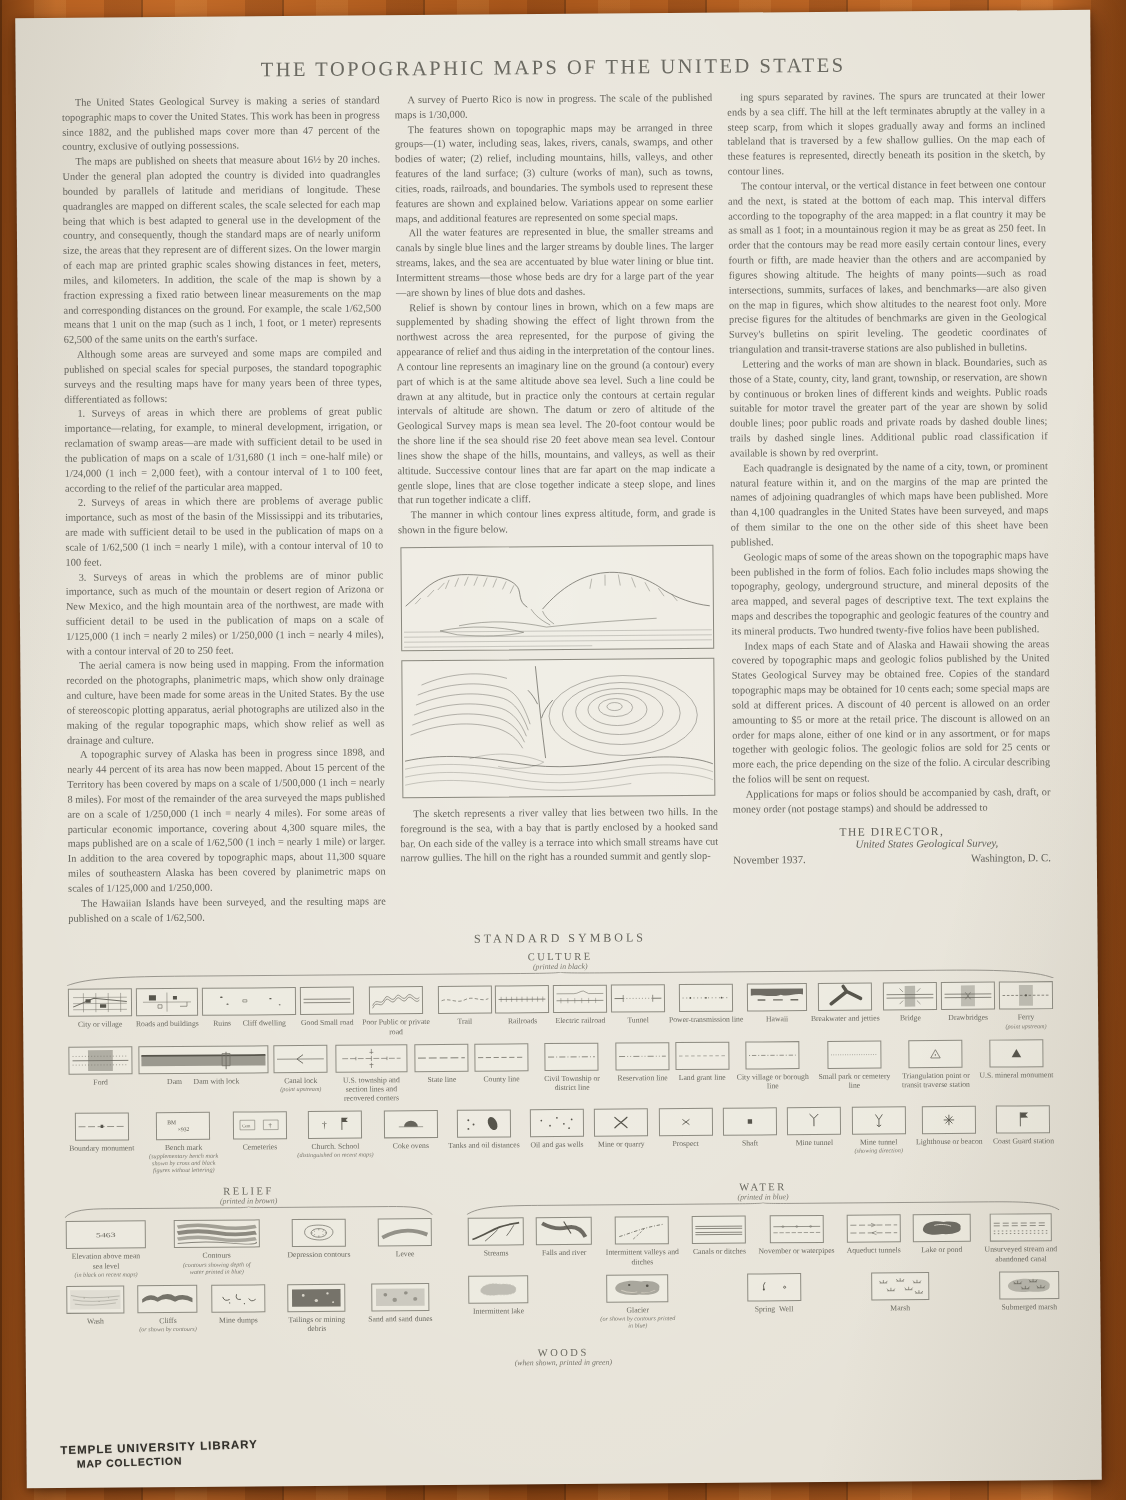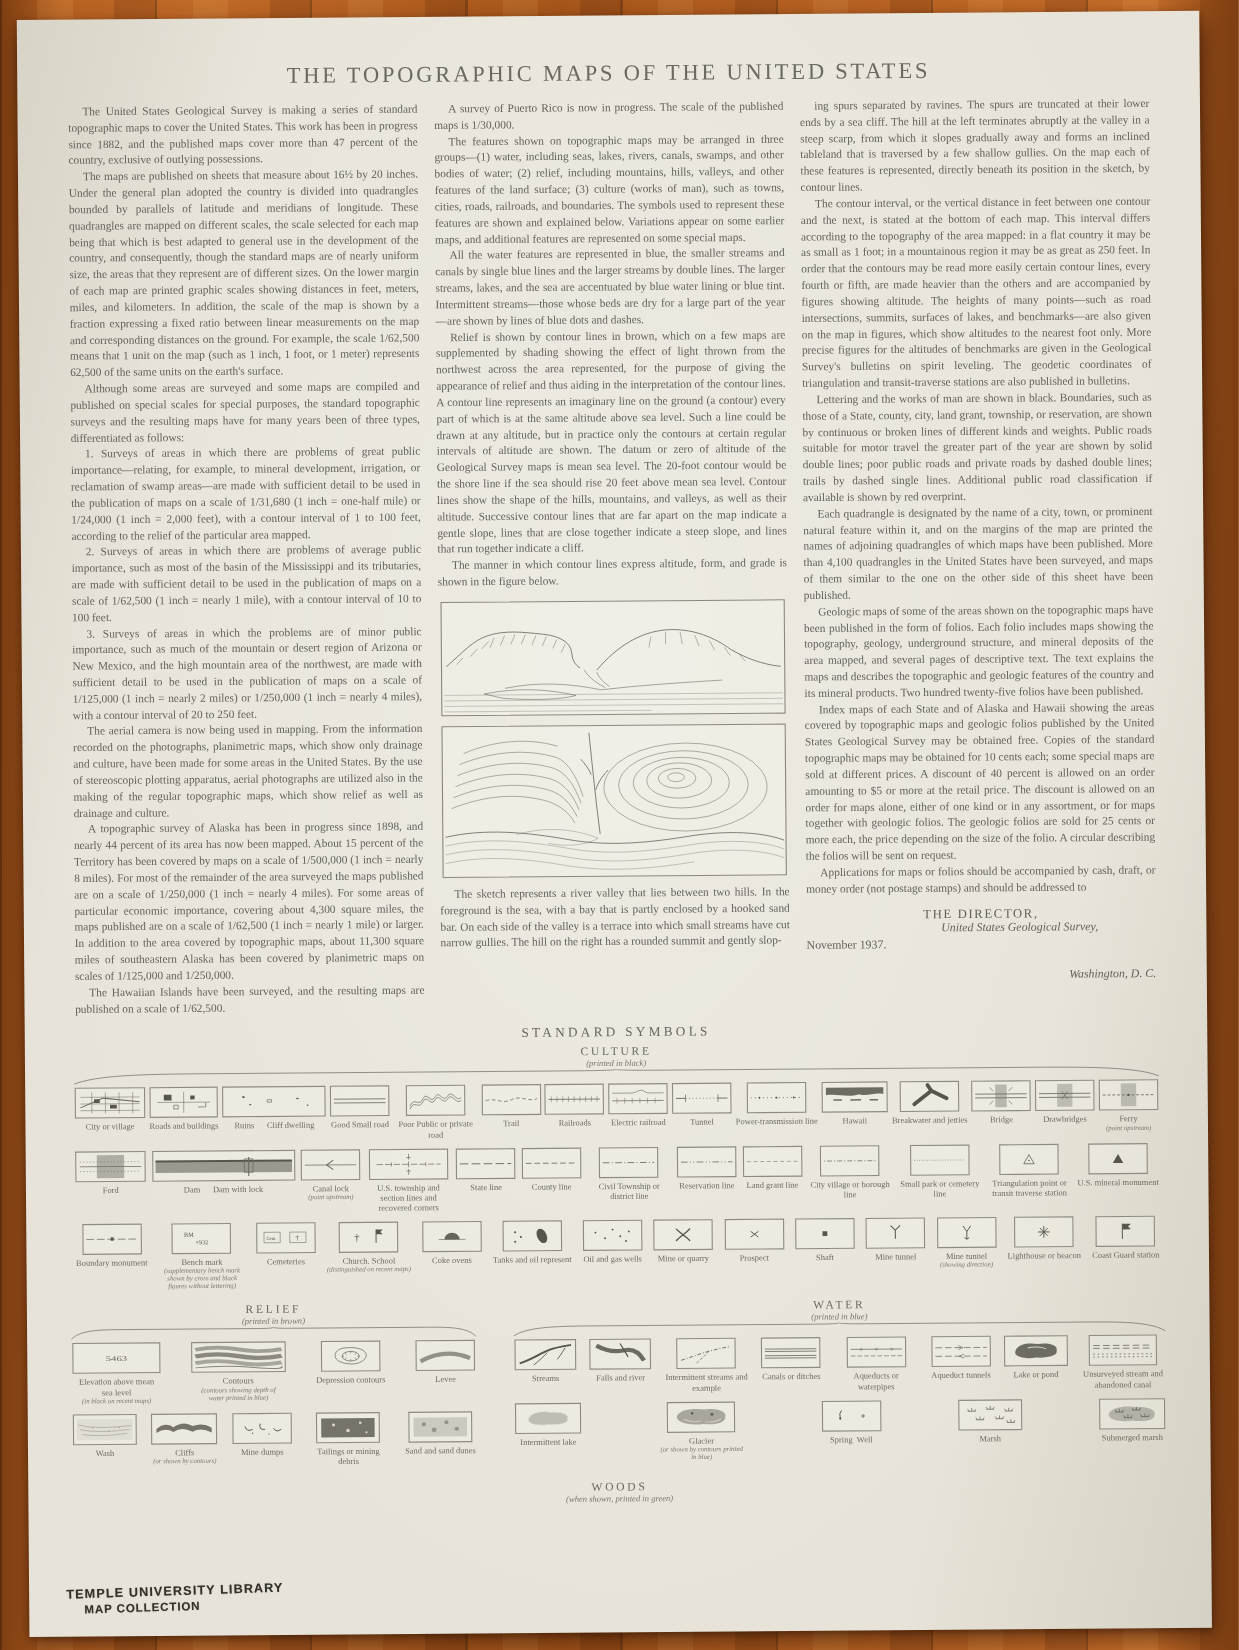--- a/index.html
+++ b/index.html
@@ -32,21 +32,21 @@
   .col{flex:1;min-width:0;}
   p.par{
     margin:0;font-size:10.35px;line-height:1.435;text-align:justify;
     text-indent:13px;color:#63625b;
   }
   .fig{border:1px solid #8a887e;margin:9px 2px;background:rgba(252,250,243,.25);}
   .fig svg{display:block;width:100%;height:100%;}
   .sig-director{text-align:center;font-size:11.5px;letter-spacing:1.5px;margin-top:9px;color:#5f5e57;}
   .sig-org{text-align:center;font-style:italic;font-size:10.8px;padding-left:70px;color:#63625b;}
   .sig-row{display:flex;justify-content:space-between;font-size:10.8px;margin-top:3px;color:#63625b;}
-  .sig-row .place{font-style:italic;margin-top:28px;}
+  .sig-row .place{}
   .std-head{text-align:center;font-size:12px;letter-spacing:3px;margin-top:9px;color:#67665e;}
   .sec-head{text-align:center;margin-top:5px;line-height:1.1;}
   .sec-title{font-size:10.5px;letter-spacing:2.5px;color:#6b6a61;}
   .sec-sub{font-size:7.8px;font-style:italic;color:#77756b;}
   .brace{display:block;width:100%;height:10px;margin:1px 0 3px;}
   .sym-area{padding:0 44px;}
   .sym-row{display:flex;justify-content:space-between;align-items:flex-start;margin-bottom:8px;}
   .sym-cell{display:flex;flex-direction:column;align-items:center;flex:0 1 auto;padding:0 1px;}
   .sym-box{height:26px;border:1px solid #8d8b81;background:rgba(250,248,240,.3);}
   .sym-box svg{display:block;width:100%;height:100%;}
@@ -500,21 +500,21 @@
           </div>
           <div class="sym-cell">
             <div class="sym-box" style="width: 52px;">
               <svg viewBox="0 0 60 30" preserveAspectRatio="none">
                 <circle cx="12" cy="11" r="1.1" fill="#57554c"></circle>
                 <circle cx="18" cy="16" r="1.1" fill="#57554c"></circle>
                 <circle cx="12" cy="21" r="1.1" fill="#57554c"></circle>
                 <ellipse cx="40" cy="15" rx="5" ry="8" fill="#57554c" transform="rotate(-24 40 15)"></ellipse>
               </svg>
             </div>
-            <div class="sym-label">Tanks and oil represent</div>
+            <div class="sym-label">Tanks and oil distances</div>
           </div>
           <div class="sym-cell">
             <div class="sym-box" style="width: 52px;">
               <svg viewBox="0 0 60 30" preserveAspectRatio="none">
                 <circle cx="12" cy="12" r="1" fill="#57554c"></circle>
                 <circle cx="22" cy="18" r="1" fill="#57554c"></circle>
                 <circle cx="30" cy="9" r="1" fill="#57554c"></circle>
                 <circle cx="38" cy="16" r="1" fill="#57554c"></circle>
                 <circle cx="47" cy="11" r="1" fill="#57554c"></circle>
                 <circle cx="44" cy="21" r="1" fill="#57554c"></circle>
@@ -722,21 +722,21 @@
               </div>
               <div class="sym-label">Falls and river</div>
             </div>
             <div class="sym-cell">
               <div class="sym-box" style="width: 52px;">
                 <svg viewBox="0 0 60 30" preserveAspectRatio="none">
                   <path d="M4 22 C18 18 30 12 56 8" stroke="#6e6c63" stroke-width="1" stroke-dasharray="4,2,1,2" fill="none"></path>
                   <path d="M20 25 C26 20 30 16 34 12" stroke="#6e6c63" stroke-width=".8" stroke-dasharray="3,2" fill="none"></path>
                 </svg>
               </div>
-              <div class="sym-label">Intermittent streams and example</div>
+              <div class="sym-label">Intermittent valleys and ditches</div>
             </div>
             <div class="sym-cell">
               <div class="sym-box" style="width: 52px;">
                 <svg viewBox="0 0 60 30" preserveAspectRatio="none">
                   <line x1="3" y1="11" x2="57" y2="11" stroke="#6e6c63" stroke-width="0.9" opacity="1"></line>
                   <line x1="3" y1="13.5" x2="57" y2="13.5" stroke="#6e6c63" stroke-width="0.9" opacity="1"></line>
                   <line x1="3" y1="18" x2="57" y2="18" stroke="#6e6c63" stroke-width="0.9" opacity="1"></line>
                   <line x1="3" y1="20.5" x2="57" y2="20.5" stroke="#6e6c63" stroke-width="0.9" opacity="1"></line>
                 </svg>
               </div>
@@ -745,21 +745,21 @@
             <div class="sym-cell">
               <div class="sym-box" style="width: 52px;">
                 <svg viewBox="0 0 60 30" preserveAspectRatio="none">
                   <line x1="3" y1="12" x2="57" y2="12" stroke="#6e6c63" stroke-width="0.8" opacity="1"></line>
                   <circle cx="14" cy="12" r="1.1" fill="none" stroke="#6e6c63" stroke-width=".5"></circle>
                   <circle cx="30" cy="12" r="1.1" fill="none" stroke="#6e6c63" stroke-width=".5"></circle>
                   <circle cx="46" cy="12" r="1.1" fill="none" stroke="#6e6c63" stroke-width=".5"></circle>
                   <line x1="3" y1="19" x2="57" y2="19" stroke="#6e6c63" stroke-width="0.7" opacity="1" stroke-dasharray="5,2"></line>
                 </svg>
               </div>
-              <div class="sym-label">Aqueducts or waterpipes</div>
+              <div class="sym-label">November or waterpipes</div>
             </div>
             <div class="sym-cell">
               <div class="sym-box" style="width: 52px;">
                 <svg viewBox="0 0 60 30" preserveAspectRatio="none">
                   <line x1="3" y1="11" x2="57" y2="11" stroke="#6e6c63" stroke-width="0.8" opacity="1" stroke-dasharray="7,3"></line>
                   <path d="M27 9 l5 2 -5 2" fill="none" stroke="#6e6c63" stroke-width=".7"></path>
                   <line x1="3" y1="20" x2="57" y2="20" stroke="#6e6c63" stroke-width="0.8" opacity="1" stroke-dasharray="7,3"></line>
                   <path d="M33 18 l-5 2 5 2" fill="none" stroke="#6e6c63" stroke-width=".7"></path>
                 </svg>
               </div>

